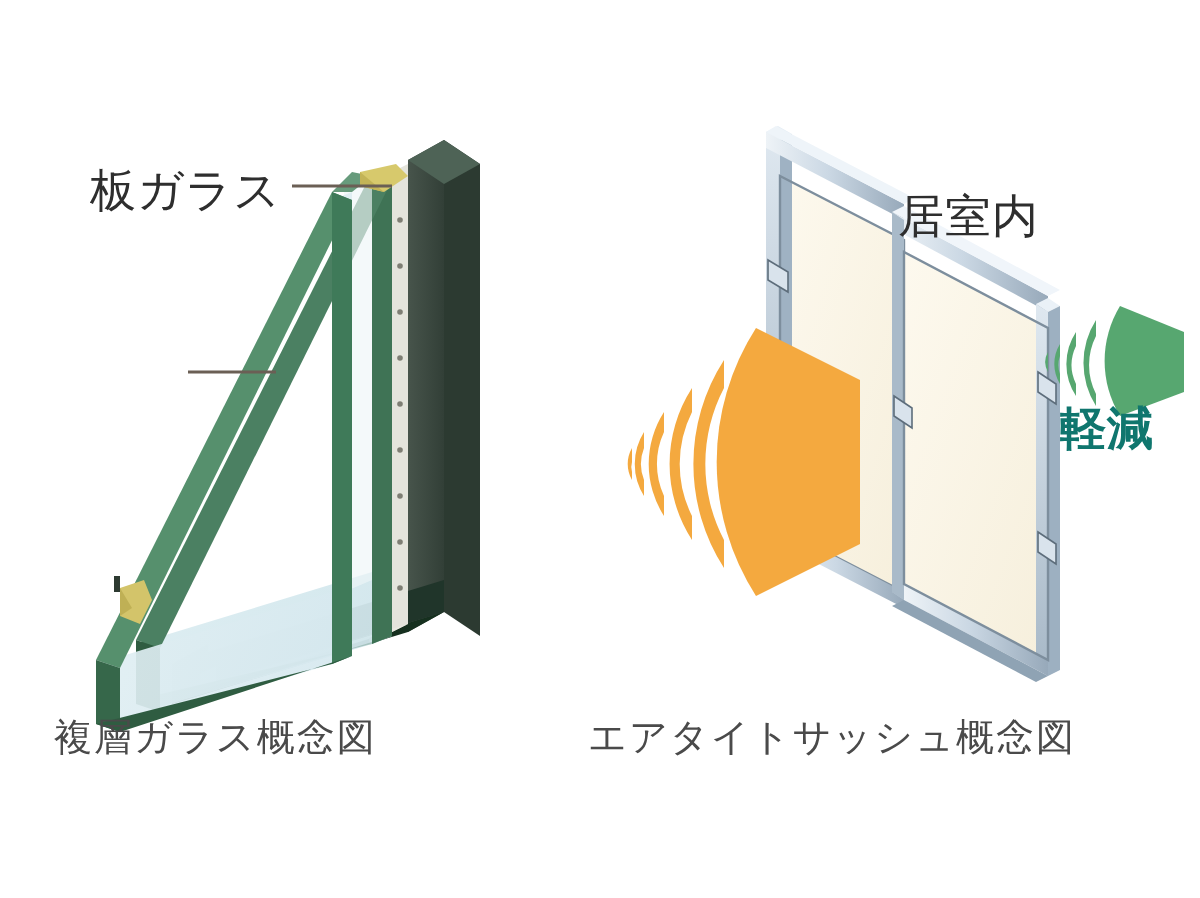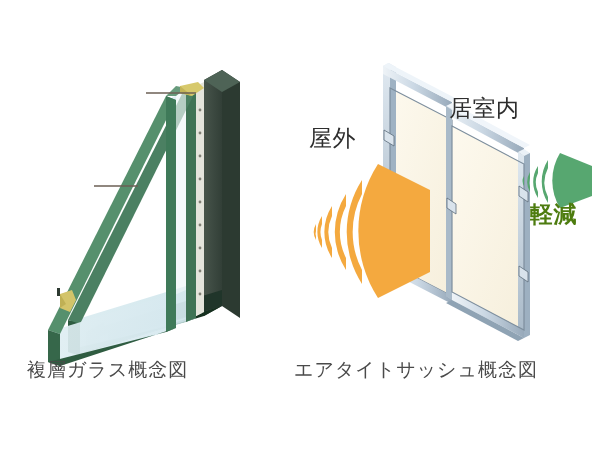--- a/index.html
+++ b/index.html
@@ -45,21 +45,21 @@
     letter-spacing: 1px;
     color: #4a4a4a;
   }
   .wave-label {
     font-family: "Liberation Sans", "DejaVu Sans", sans-serif;
     font-size: 23px;
     font-weight: bold;
     letter-spacing: 0.5px;
   }
   .label-noise { color: #f2a742; }
-  .label-reduce { color: #4d7c0f; }
+  .label-reduce { color: #0f766e; }
 
   #lbl-ita   { left: 45px;  top: 84px; }
   #lbl-chuku { left: 2px;   top: 168px; }
   #lbl-okugai{ left: 309px; top: 127px; }
   #lbl-kyoshitsu { left: 449px; top: 97px; }
   #lbl-souon { left: 279px; top: 222px; }
   #lbl-keigen{ left: 530px; top: 203px; }
   #cap-left  { left: 27px;  top: 360px; }
   #cap-right { left: 294px; top: 360px; }
 </style>
@@ -248,23 +248,23 @@
 
     <g fill="#57a770">
       <path d="M524,186 A10,10 0 0 1 524,176 L524,181 A5,5 0 0 0 524,183 Z"></path>
       <path d="M530,192 A19,19 0 0 1 530,172 L530,178 A13,13 0 0 0 530,187 Z"></path>
       <path d="M538,198 A29,29 0 0 1 538,166 L538,173 A22,22 0 0 0 538,192 Z"></path>
       <path d="M548,203 A40,40 0 0 1 548,160 L548,168 A32,32 0 0 0 548,197 Z"></path>
       <path d="M560,208 A53,53 0 0 1 560,153 L592,166 L592,196 Z"></path>
     </g>
   </svg>
 
-
-
-  <div class="txt label-main" id="lbl-okugai">屋外</div>
+  <div class="txt label-main" id="lbl-ita">板ガラス</div>
+
+
 
   <div class="txt label-main" id="lbl-kyoshitsu">居室内</div>
 
 
   <div class="txt wave-label label-reduce" id="lbl-keigen">軽減</div>
 
   <div class="txt caption" id="cap-left">複層ガラス概念図</div>
 
   <div class="txt caption" id="cap-right">エアタイトサッシュ概念図</div>
 

